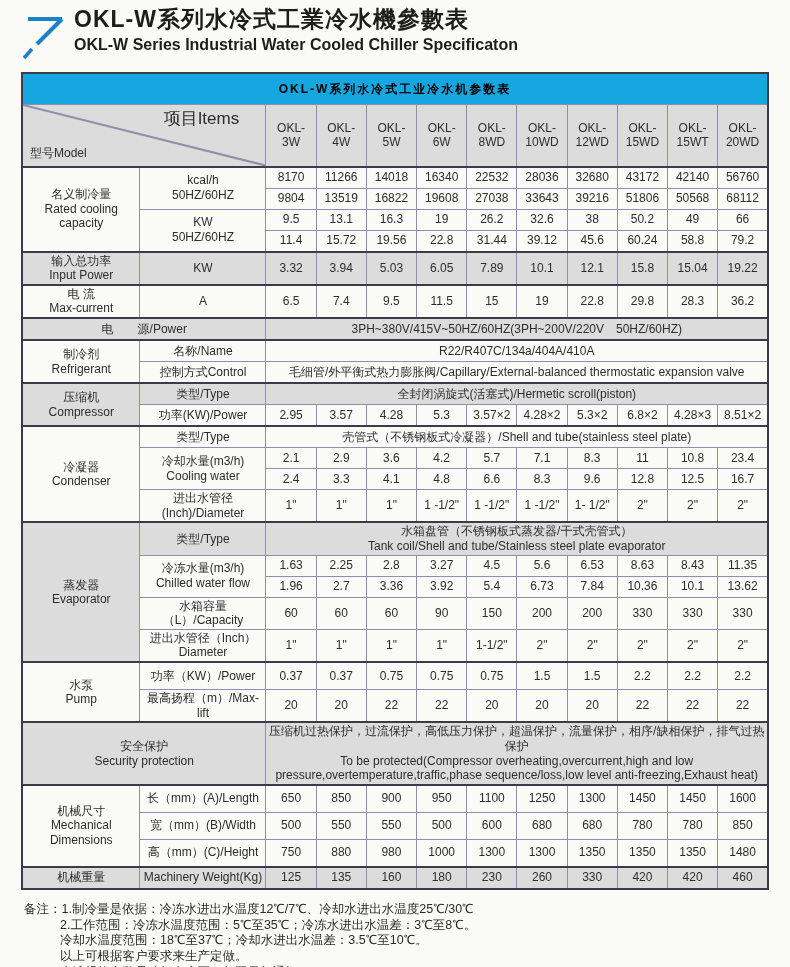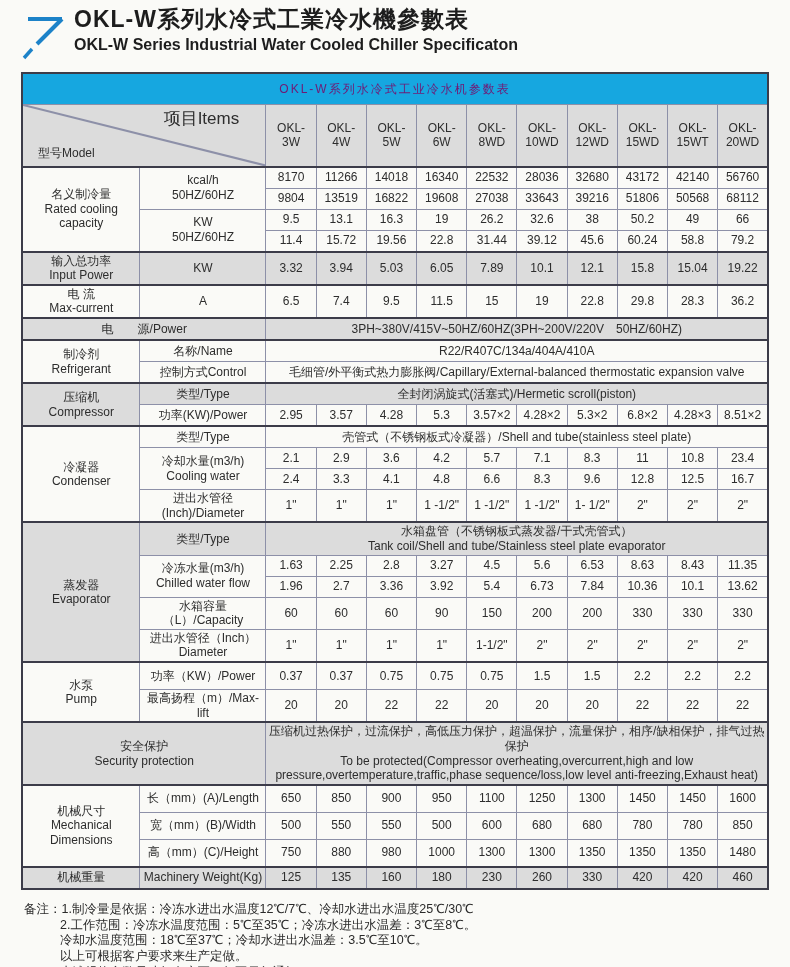--- a/index.html
+++ b/index.html
@@ -32,31 +32,31 @@
     font-size:12px;
     text-align:center;
     vertical-align:middle;
     padding:1px 2px;
     line-height:1.22;
     white-space:pre-line;
     word-wrap:break-word;
   }
   th.titlebar{
     background:#16a7e0;
-    color:#701a75;
+    color:#000000;
     font-size:20px;
-    font-weight:normal;
+    font-weight:bold;
     letter-spacing:2px;
     height:28px;
     border-bottom:2px solid #31437e;
     padding:2px 0;
   }
   tr.models th{background:#dcdcdc;height:32px;font-weight:normal;}
   th.corner{position:relative;padding:0;}
-  .corner-model{position:absolute;left:15px;bottom:5px;font-size:12px;}
+  .corner-model{position:absolute;left:7px;bottom:5px;font-size:12px;}
   .corner-items{position:absolute;left:58%;top:4px;font-size:17px;}
   .corner svg{position:absolute;left:0;top:0;width:100%;height:100%;}
 
   tr.g td{background:#dcdcdc;}
   tr.sec td{border-top:2px solid #3c3c49;}
   td.left{text-align:left;padding-left:8px;}
   td.cat{line-height:1.3;}
   tbody td{height:18px;}
   td.tall{height:24px;}
 

